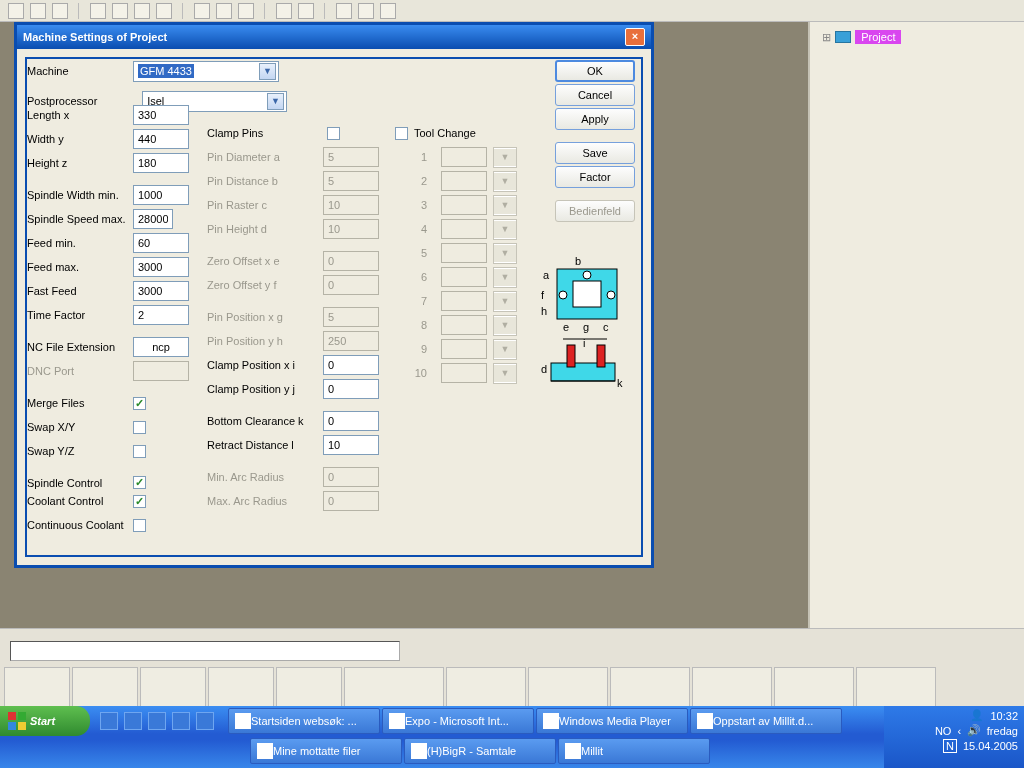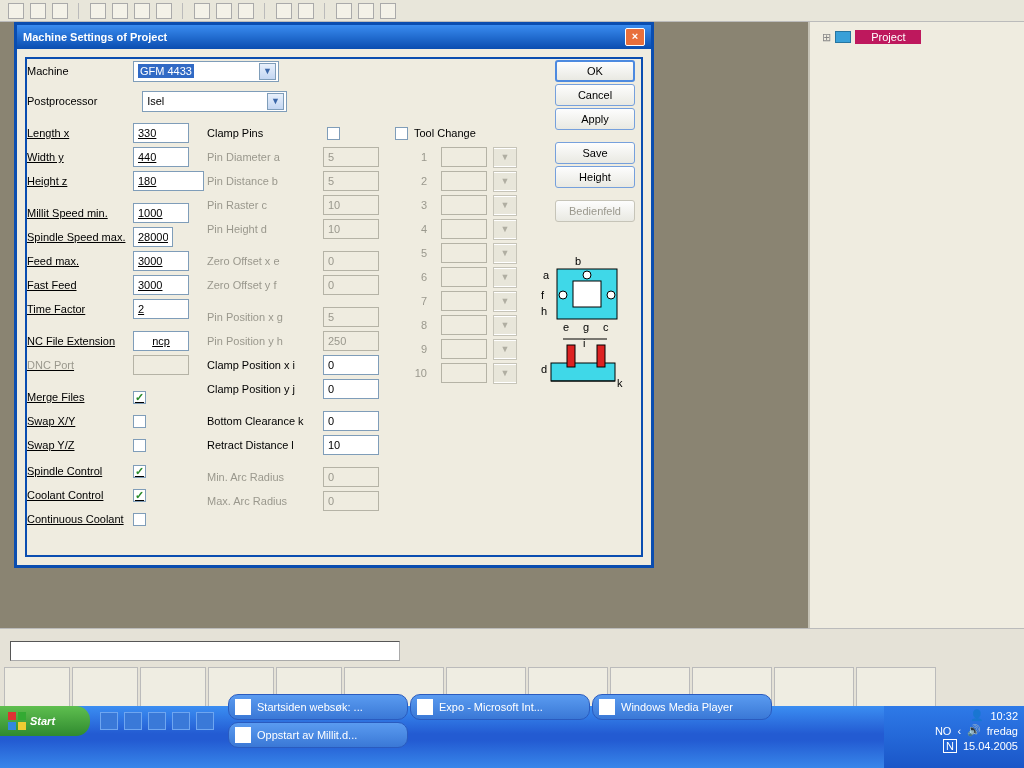--- a/index.html
+++ b/index.html
@@ -8,21 +8,21 @@
   
   .topbar { height: 22px; background: #e8e6da; border-bottom: 1px solid #bbb; display:flex; align-items:center; gap:6px; padding:0 8px;}
   .topbar .ico { width:16px; height:16px; border:1px solid #aaa; background:#f4f2e8; }
   .topbar .sep { width:2px; height:16px; border-left:1px solid #bbb; margin:0 4px;}
 
   .workspace { position:absolute; top:22px; left:0; right:0; bottom:140px; display:flex; }
   .leftpanel { width:810px; background:#8a8472; position:relative; border-right:2px solid #c5c2b5;}
   .rightpanel { flex:1; background:#efece0; padding:6px; }
   .tree-item { display:flex; align-items:center; gap:4px; padding:2px 6px; }
   .tree-item .ticon { width:16px; height:12px; background:#39a0d8; border:1px solid #2675a0;}
-  .tree-item span.sel { background:#be185d; color:#fff; padding:1px 16px; }
+  .tree-item span.sel { background:#d946ef; color:#fff; padding:1px 6px; }
 
   
   .dialog { position:absolute; top:22px; left:14px; width:640px; background:#efece0; border:3px solid #0a4db0; }
   .titlebar { height:24px; background:linear-gradient(to bottom,#3a8cf0,#0a4db0); color:#fff; font-weight:bold; display:flex; align-items:center; padding:0 6px; justify-content:space-between;}
   .closebtn { width:20px; height:18px; background:#e86f3c; border:1px solid #fff; color:#fff; text-align:center; line-height:14px; font-weight:bold; border-radius:2px; cursor:pointer;}
   .dlgbody { border:2px solid #0a4db0; margin:8px; padding:10px 10px 14px 10px; background:#efece0; position:relative; height:500px;}
 
   .lbl { color:#000; }
   .lbl.disabled { color:#9a988d; }
   .input { height:20px; border:1px solid #7f9db9; background:#fff; padding:0 4px; }
@@ -56,21 +56,21 @@
   .taskbar { position:absolute; left:0; right:0; bottom:0; height:62px; background:linear-gradient(#3b8ef2,#235bd2 45%,#235bd2 55%,#3886ea); display:flex; color:#fff;}
   .start { width:90px; height:30px; margin:0; background:linear-gradient(#5fbf4f,#2f8a2f); border-radius:0 14px 14px 0; display:flex; align-items:center; font-weight:bold; font-style:italic; padding-left:8px; gap:4px;}
   .start .flag { width:18px; height:18px; background:
      linear-gradient(#d33,#d33) 0 0/8px 8px no-repeat,
      linear-gradient(#3a3,#3a3) 10px 0/8px 8px no-repeat,
      linear-gradient(#38d,#38d) 0 10px/8px 8px no-repeat,
      linear-gradient(#ec3,#ec3) 10px 10px/8px 8px no-repeat;}
   .qlaunch { display:flex; align-items:center; gap:6px; padding:0 10px; height:30px;}
   .qlaunch .qi { width:18px; height:18px; background:#3a79d8; border:1px solid #6fa6f0;}
   .tasks { display:flex; flex-wrap:wrap; align-content:flex-start; gap:2px; padding:2px 4px; flex:1;}
-  .taskbtn { width:180px; height:26px; background:linear-gradient(#5a9bf0,#3a78d6); border:1px solid #2a5bbf; border-radius:10px; display:flex; align-items:center; gap:6px; padding:0 6px; color:#fff; cursor:pointer; overflow:hidden; white-space:nowrap; text-overflow:ellipsis;}
+  .taskbtn { width:152px; height:26px; background:linear-gradient(#5a9bf0,#3a78d6); border:1px solid #2a5bbf; border-radius:2px; display:flex; align-items:center; padding:0 6px; color:#fff; cursor:pointer; overflow:hidden; white-space:nowrap; text-overflow:ellipsis;}
   .taskbtn .ti { width:16px; height:16px; background:#fff;}
   .systray { width:140px; background:linear-gradient(#2e7ae8,#1a56c8); padding:2px 6px; font-size:10px;}
   .systray .line{ height:15px; display:flex; align-items:center; justify-content:flex-end; gap:6px;}
 </style>
 </head>
 <body>
 
 <div class="topbar">
   <div class="ico"></div>
   <div class="ico"></div>
@@ -118,21 +118,21 @@
       <div class="row">
           <div class="btn">Cancel</div>
         </div>
       <div class="row">
           <div class="btn">Apply</div>
         </div>
       <div class="row" style="margin-top:10px;">
           <div class="btn">Save</div>
         </div>
       <div class="row">
-          <div class="btn">Height</div>
+          <div class="btn">Factor</div>
         </div>
       <div class="row" style="margin-top:10px;">
           <div class="btn disabled">Bedienfeld</div>
         </div>
     </div>
 
     <div class="col" style="left:0; top:0; width:260px;">
       <div class="row">
         <span class="lbl" style="width:100px">Machine</span>
         <div class="combo" style="width:146px">
@@ -142,42 +142,46 @@
       </div>
       <div class="row" style="margin-top:6px;gap:16px;">
         <span class="lbl" style="width:100px">Postprocessor</span>
         <div class="combo" style="width:146px">
           <span>Isel</span>
           <div class="arrow">▼</div>
         </div>
       </div>
     </div>
 
-    <div class="col" style="left:0; top:62px;text-decoration:underline;">
+    <div class="col" style="left:0; top:44px;">
       <div class="row">
           <span class="lbl" style="width:100px">Length x</span>
           <input class="input" style="width: 56px;" value="330">
         </div>
       <div class="row">
           <span class="lbl" style="width:100px">Width y</span>
           <input class="input" style="width: 56px;" value="440">
         </div>
       <div class="row">
           <span class="lbl" style="width:100px">Height z</span>
-          <input class="input" style="width: 71px;" value="180">
-        </div>
-      <div class="row" style="margin-top:8px;">
-          <span class="lbl" style="width:100px">Millit Speed min.</span>
+          <input class="input" style="width: 56px;" value="180">
+        </div>
+      <div class="row" style="margin-top:8px;">
+          <span class="lbl" style="width:100px">Spindle Width min.</span>
           <input class="input" style="width: 56px;" value="1000">
         </div>
       <div class="row">
           <span class="lbl" style="width:100px">Spindle Speed max.</span>
           <input class="input" style="width: 40px;" value="28000">
         </div>
       <div class="row">
+          <span class="lbl" style="width:100px">Feed min.</span>
+          <input class="input" style="width: 56px;" value="60">
+        </div>
+      <div class="row">
           <span class="lbl" style="width:100px">Feed max.</span>
           <input class="input" style="width: 56px;" value="3000">
         </div>
       <div class="row">
           <span class="lbl" style="width:100px">Fast Feed</span>
           <input class="input" style="width: 56px;" value="3000">
         </div>
       <div class="row">
           <span class="lbl" style="width:100px">Time Factor</span>
           <input class="input" style="width: 56px;" value="2">
@@ -196,21 +200,21 @@
           <span class="chk">✓</span>
         </div>
       <div class="row">
           <span class="lbl" style="width:100px">Swap X/Y</span>
           <span class="chk"></span>
         </div>
       <div class="row">
           <span class="lbl" style="width:100px">Swap Y/Z</span>
           <span class="chk"></span>
         </div>
-      <div class="row" style="margin-top:2px;">
+      <div class="row" style="margin-top:2px;align-items:flex-end;">
           <span class="lbl" style="width:100px">Spindle Control</span>
           <span class="chk">✓</span>
         </div>
       <div class="row">
           <span class="lbl" style="width:100px">Coolant Control</span>
           <span class="chk">✓</span>
         </div>
       <div class="row">
           <span class="lbl" style="width:100px">Continuous Coolant</span>
           <span class="chk"></span>
@@ -433,20 +437,37 @@
           <div class="taskbtn">
             <div class="ti"></div>
             <span>Windows Media Player</span>
           </div>
           <div class="taskbtn">
             <div class="ti"></div>
             <span>Oppstart av Millit.d...</span>
           </div>
         </div>
     </div>
+    <div style="display:flex;align-items:center;height:30px;">
+      <div style="width:246px;"></div>
+      <div class="tasks" id="tasks2">
+          <div class="taskbtn">
+            <div class="ti"></div>
+            <span>Mine mottatte filer</span>
+          </div>
+          <div class="taskbtn">
+            <div class="ti"></div>
+            <span>(H)BigR - Samtale</span>
+          </div>
+          <div class="taskbtn">
+            <div class="ti"></div>
+            <span>Millit</span>
+          </div>
+        </div>
+    </div>
   </div>
   <div class="systray">
     <div class="line">
         <span>👤</span>
         <span>10:32</span>
       </div>
     <div class="line">
         <span>NO</span>
         <span>‹</span>
         <span>🔊</span>

